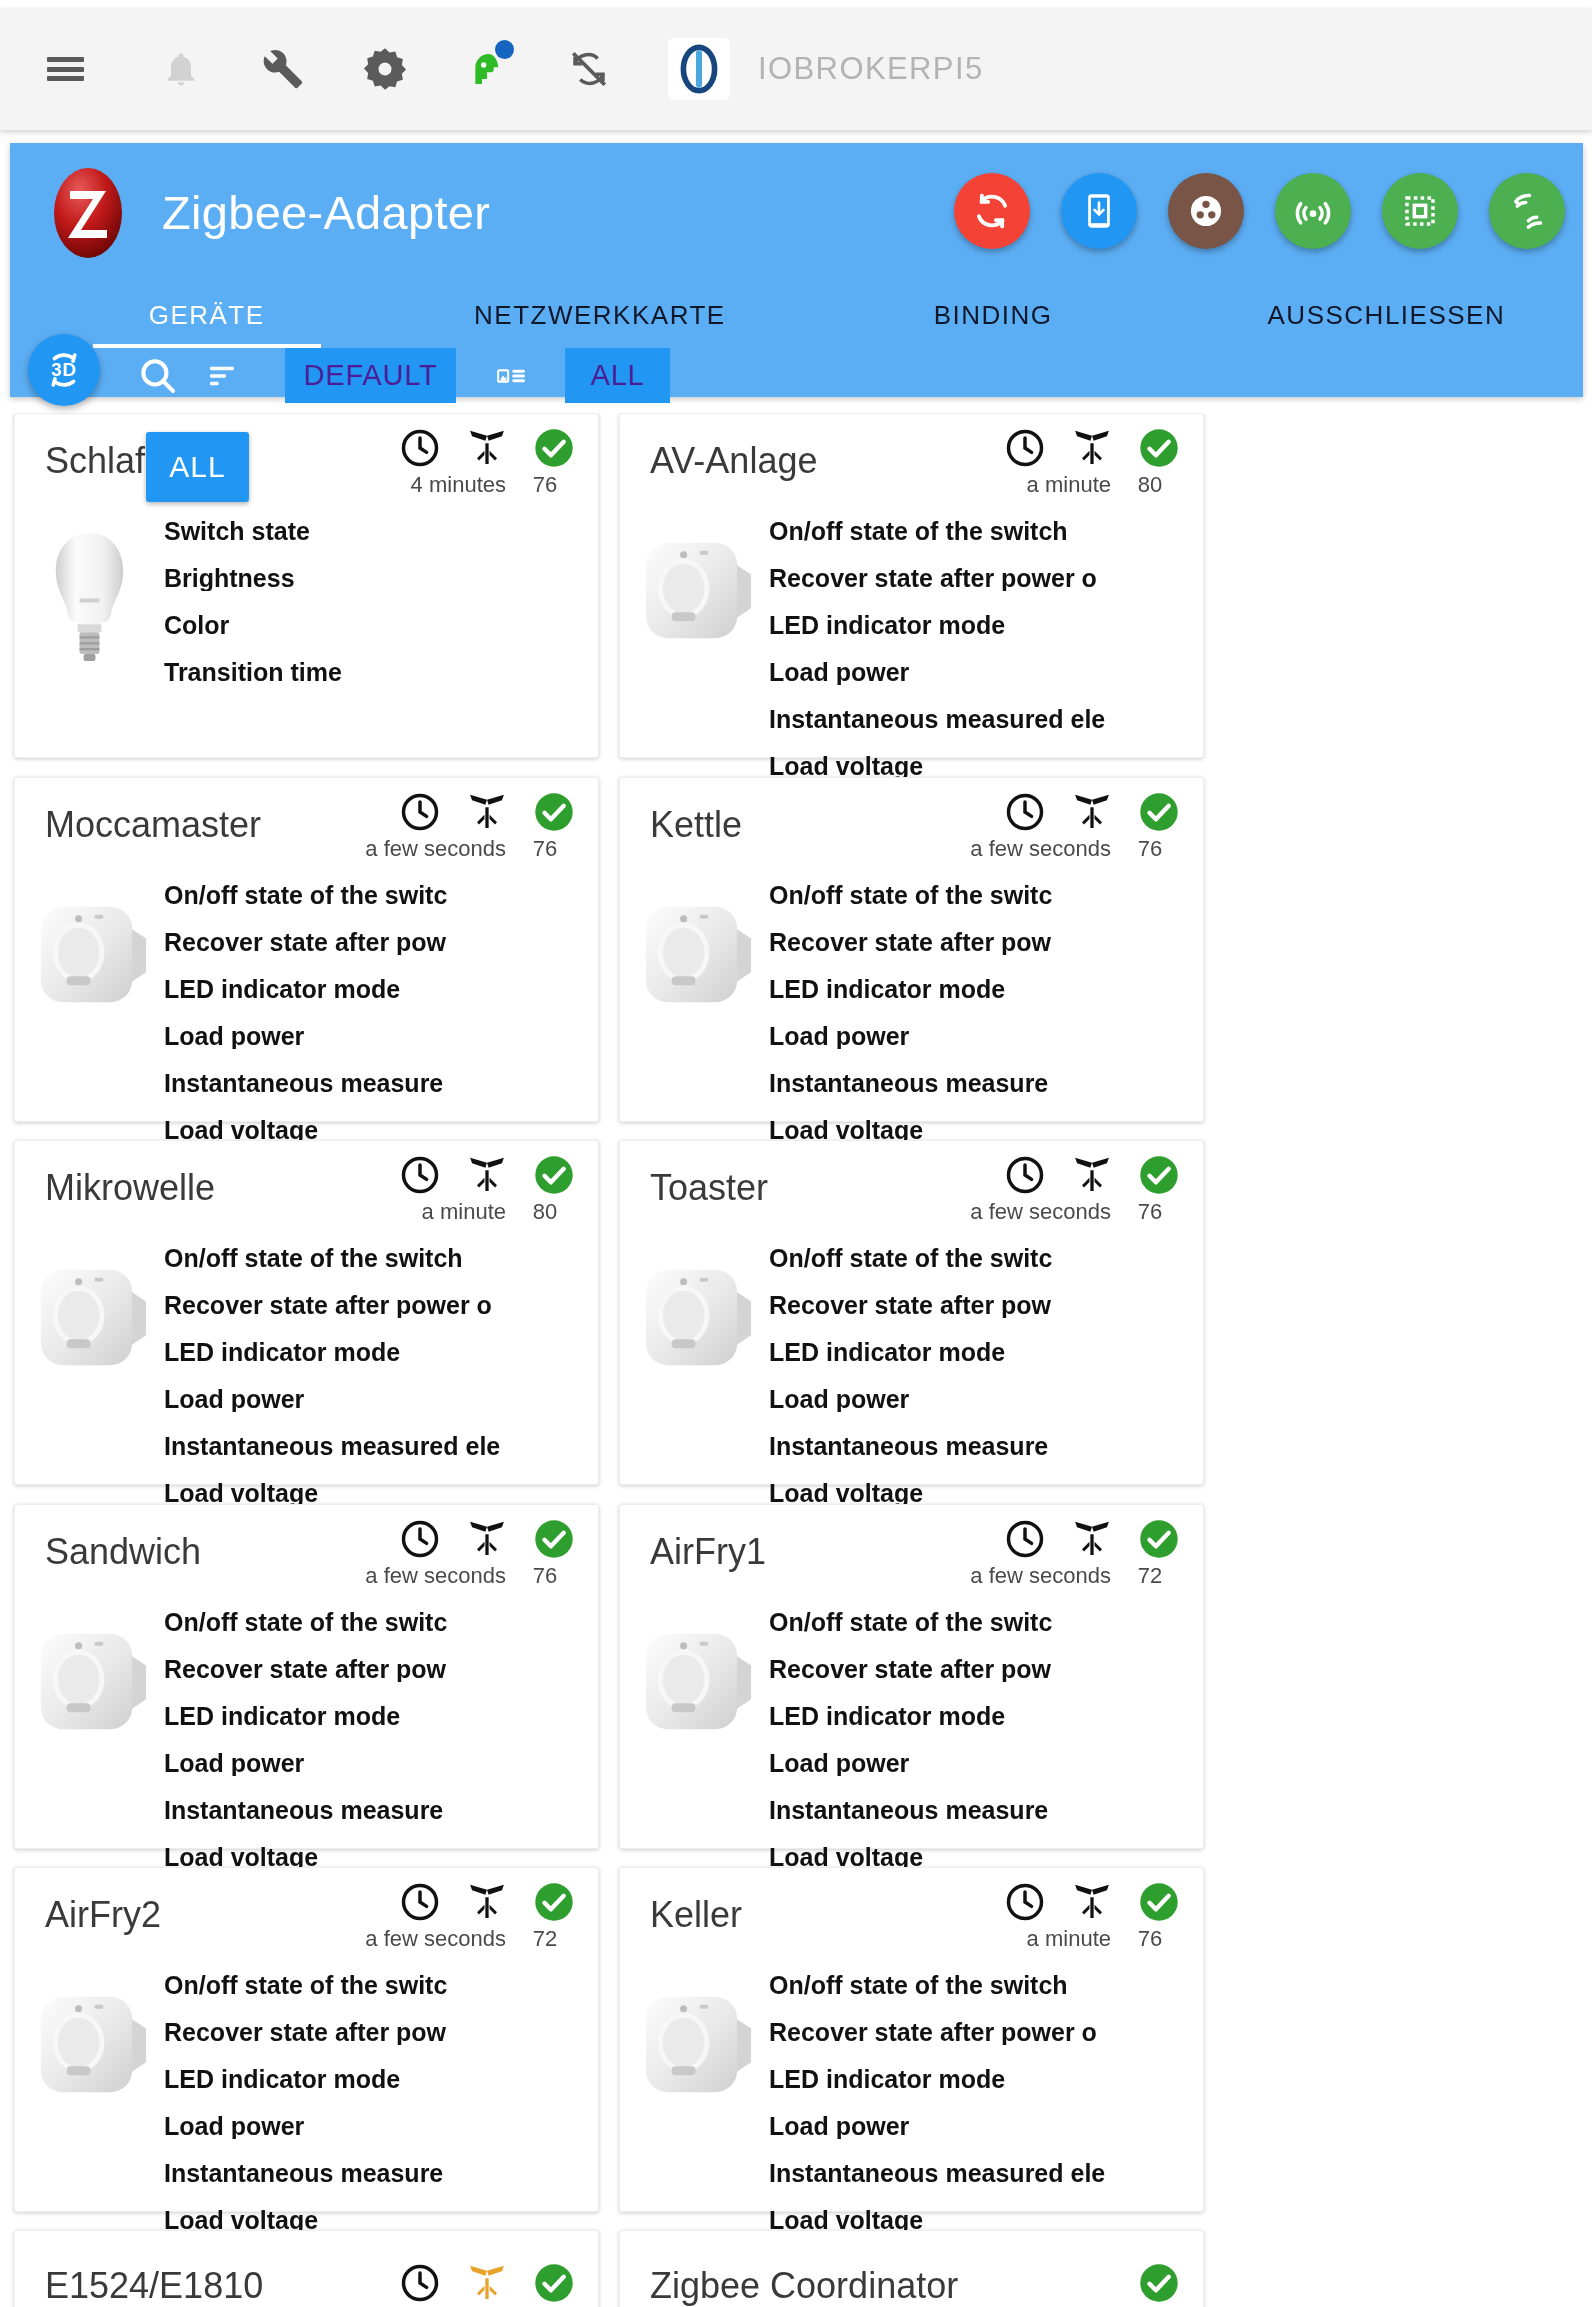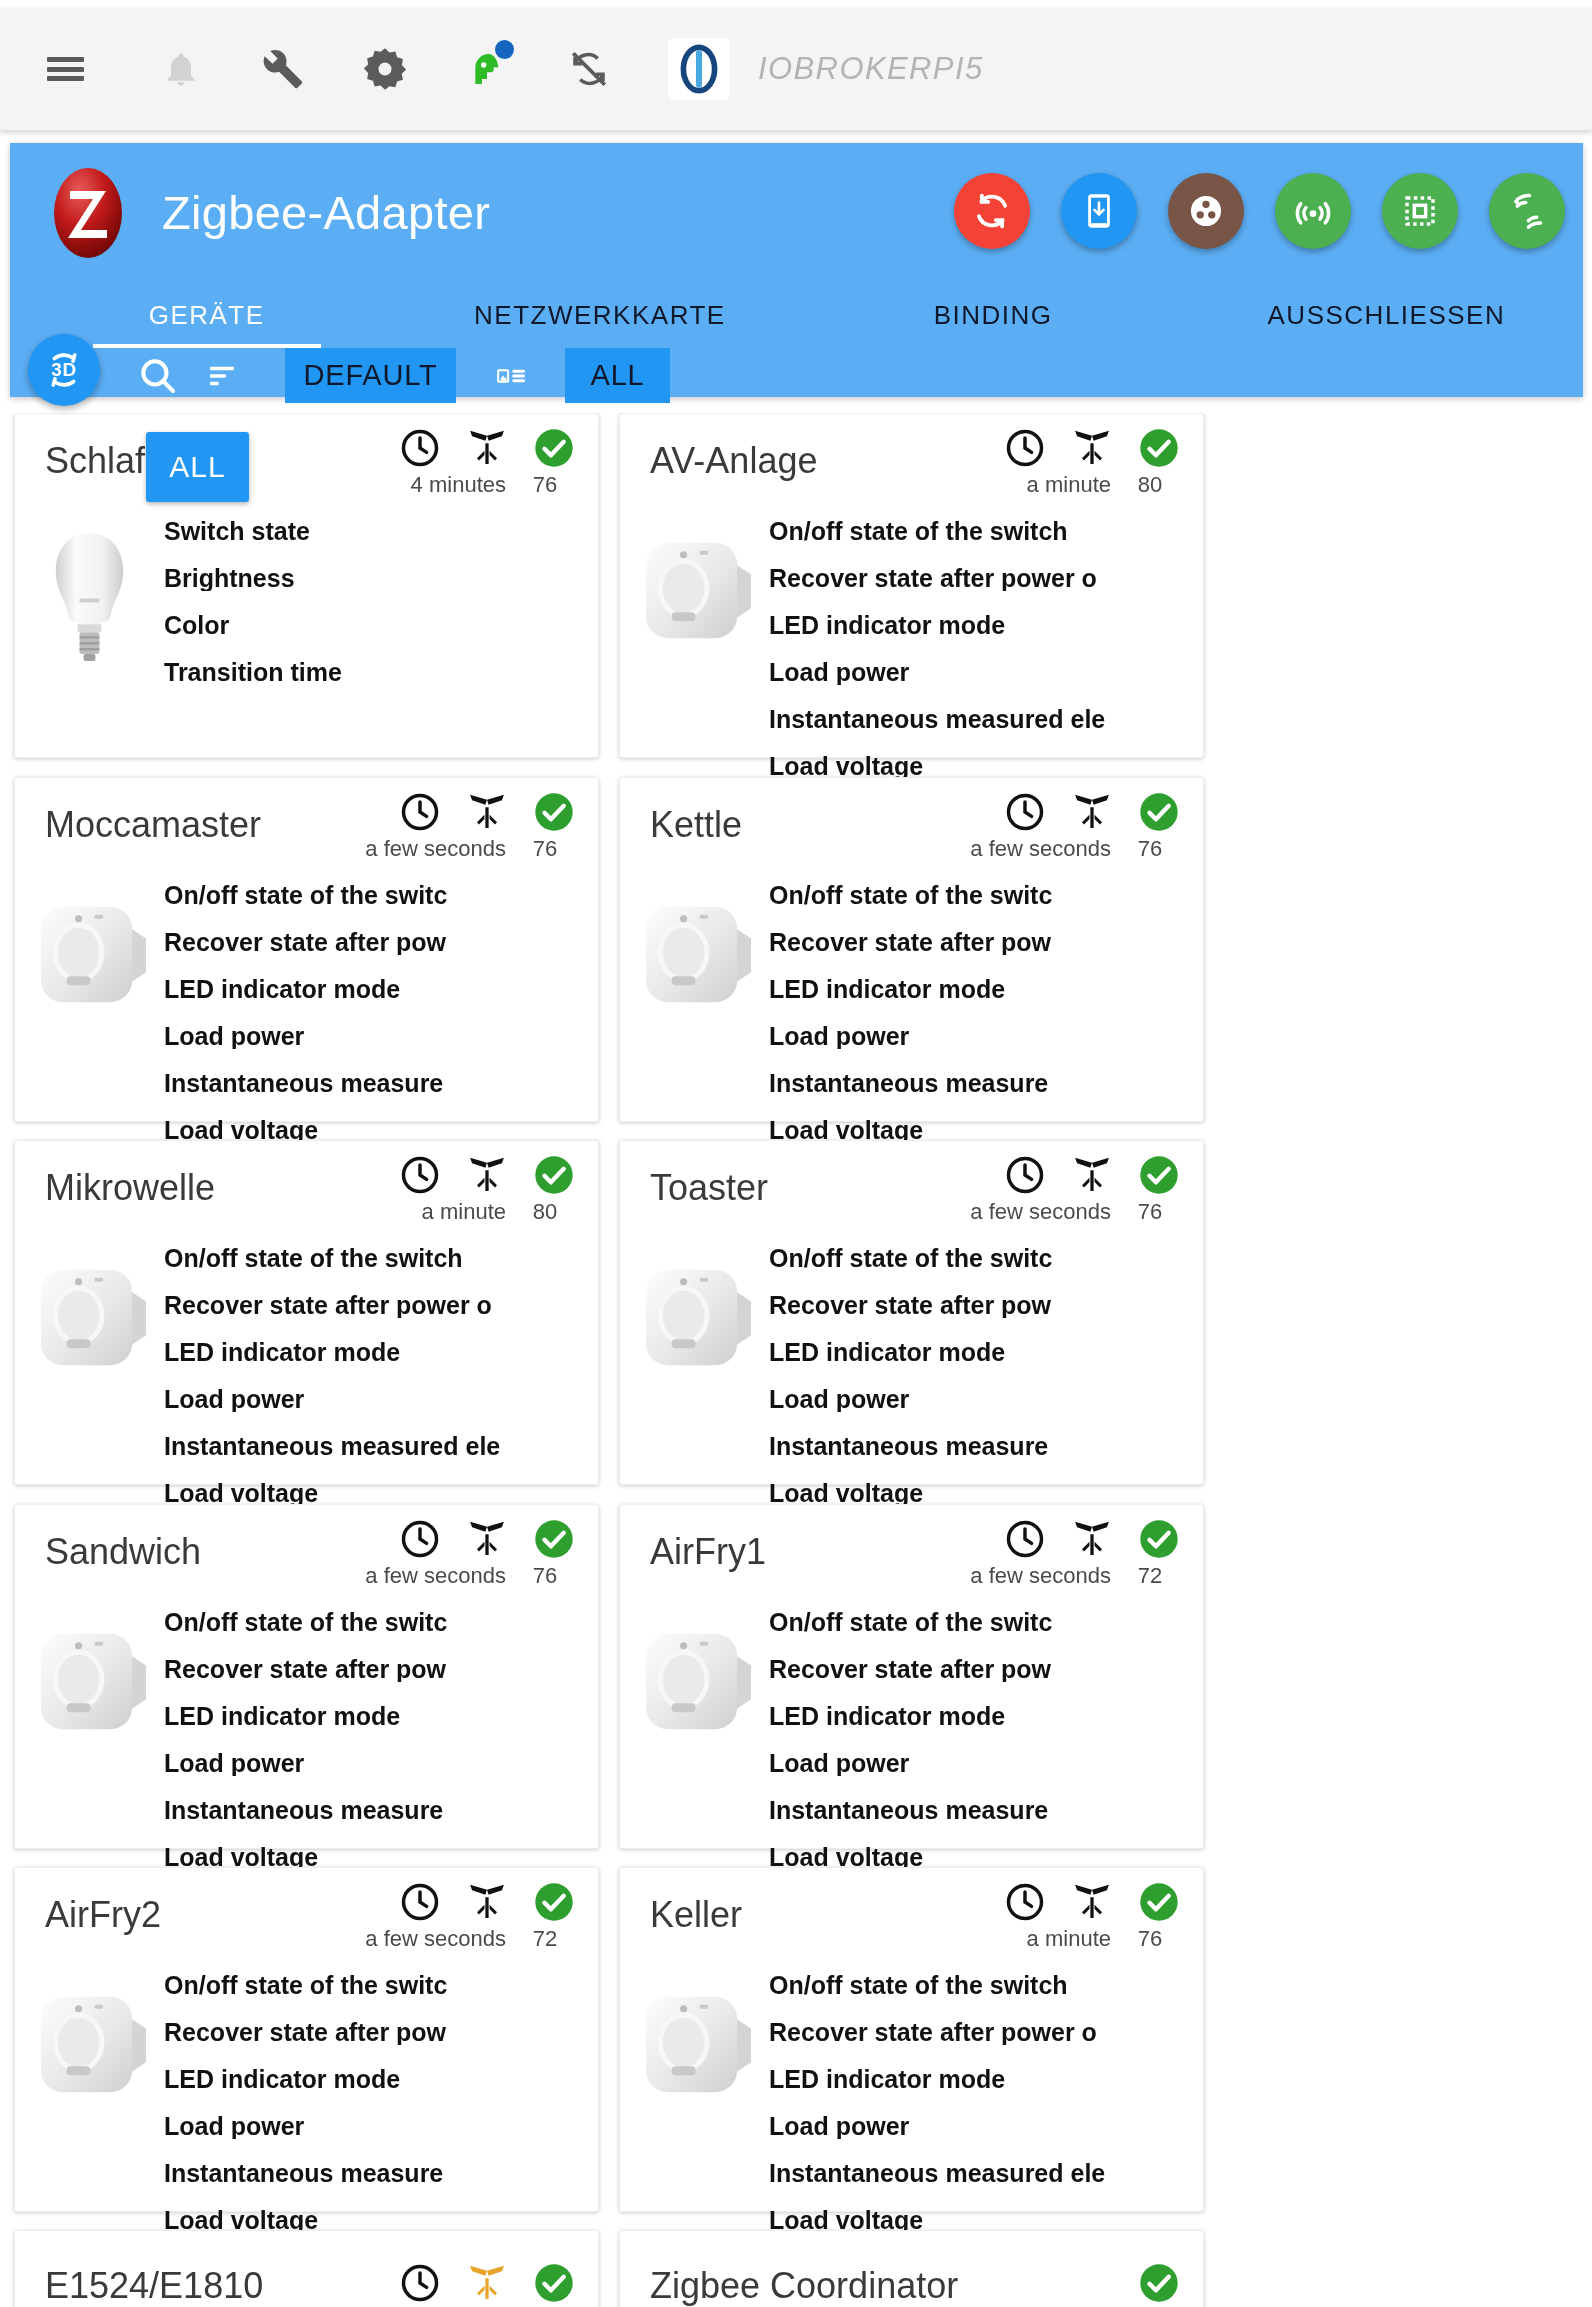--- a/index.html
+++ b/index.html
@@ -46,21 +46,20 @@
     display: flex; align-items: center; justify-content: center;
     flex: none;
   }
   .host-name {
     margin-left: 28px;
     font-size: 31px;
     letter-spacing: 1.4px;
     color: #b3b3b3;
     font-weight: 400;
     white-space: nowrap;
-    font-style: italic;
   }
   .blue-dot {
     position: absolute;
     top: 8px; right: 10px;
     width: 19px; height: 19px;
     background: #1565c0;
     border-radius: 50%;
   }
 
   
@@ -180,21 +179,21 @@
   .sort-icon-wrap {
     width: 70px; height: 54px;
     display: flex; align-items: center; justify-content: center;
     cursor: pointer;
     flex: none;
   }
   .seg {
     height: 55px;
     display: flex; align-items: center; justify-content: center;
     font-size: 29px;
-    color: #0f172a;
+    color: #4c1d95;
     letter-spacing: 0.8px;
     cursor: pointer;
   }
   .seg.on { background: #2196f3; }
   .seg-default { width: 171px; margin-left: 28px; }
   .seg-view { width: 109px; }
   .seg-all { width: 105px; }
 
   
   .grid {

